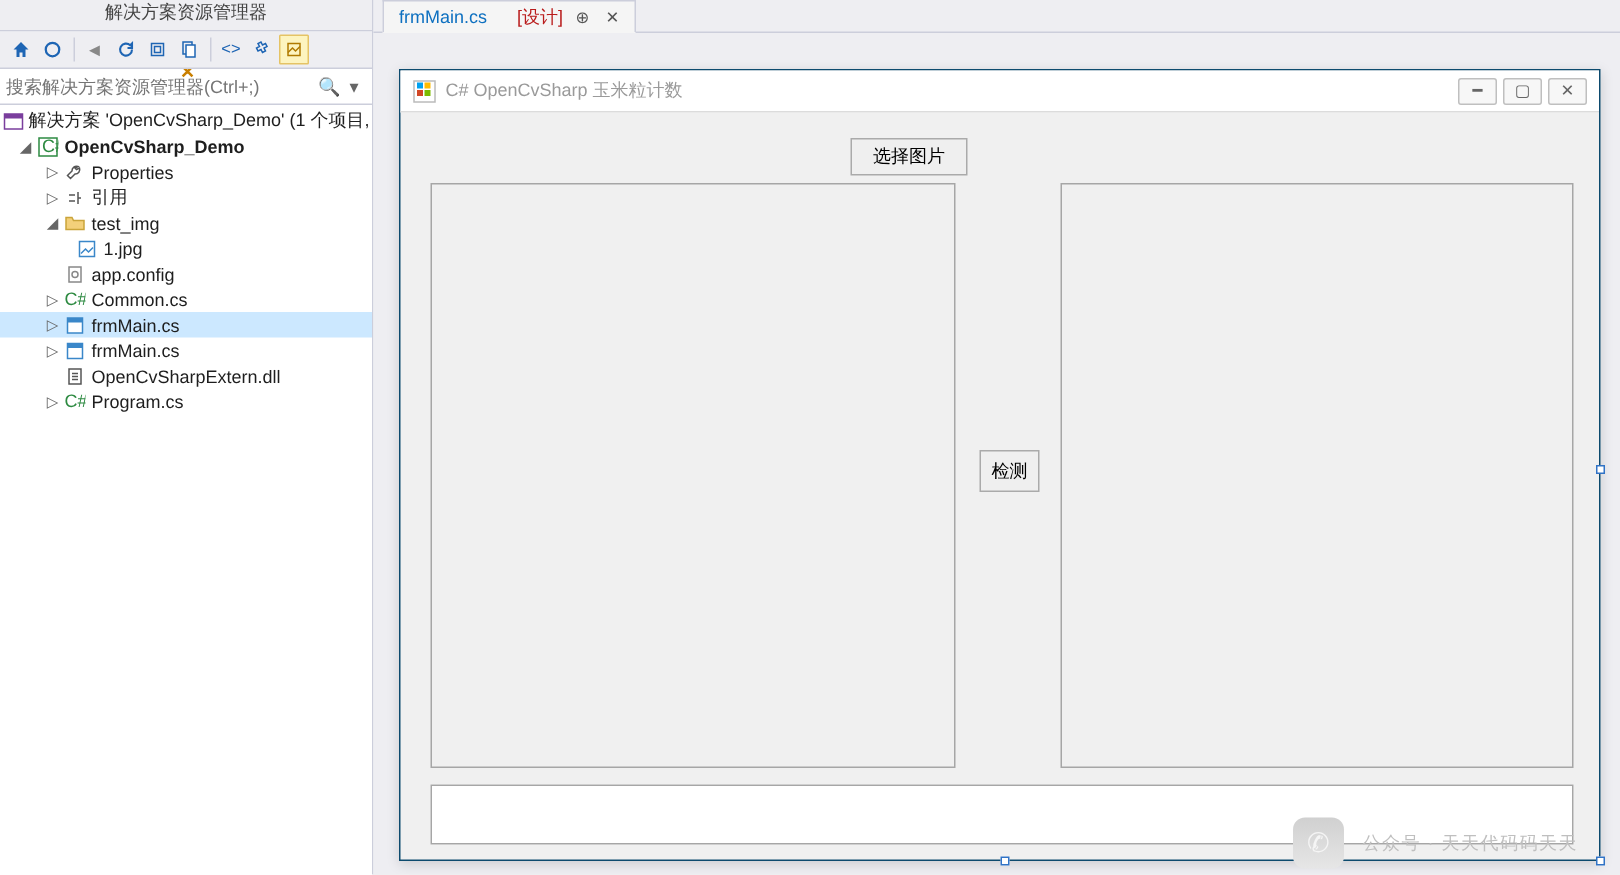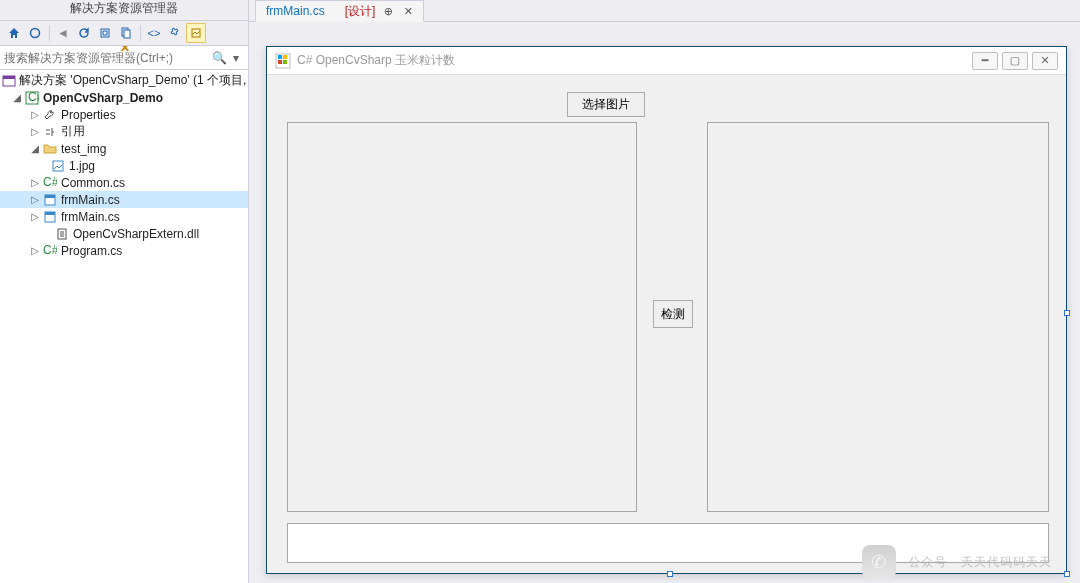--- a/index.html
+++ b/index.html
@@ -174,20 +174,30 @@
       <span class="exp"></span>
       <span class="icn">
           <svg width="12" height="12">
             <rect x="1" y="1" width="10" height="10" stroke="#3a87c9" fill="#fff"></rect>
             <path d="M2 9l3-3 2 2 3-3" stroke="#3a87c9" fill="none"></path>
           </svg>
         </span>
       <span class="lbl">1.jpg</span>
     </div>
     <div class="node" style="padding-left:28px;">
+      <span class="exp"></span>
+      <span class="icn">
+          <svg width="12" height="12">
+            <rect x="2" y="1" width="8" height="10" stroke="#888" fill="#fff"></rect>
+            <circle cx="6" cy="6" r="2" stroke="#888" fill="none"></circle>
+          </svg>
+        </span>
+      <span class="lbl">app.config</span>
+    </div>
+    <div class="node" style="padding-left:28px;">
       <span class="exp">▷</span>
       <span class="icn">
           <svg width="14" height="12">
             <text x="0" y="9" font-size="9" fill="#2d8a41">C#</text>
           </svg>
         </span>
       <span class="lbl">Common.cs</span>
     </div>
     <div class="node selected" style="padding-left:28px;">
       <span class="exp">▷</span>
@@ -202,21 +212,21 @@
     <div class="node" style="padding-left:28px;">
       <span class="exp">▷</span>
       <span class="icn">
           <svg width="12" height="12">
             <rect x="1" y="1" width="10" height="10" stroke="#3a87c9" fill="#fff"></rect>
             <rect x="1" y="1" width="10" height="3" fill="#3a87c9"></rect>
           </svg>
         </span>
       <span class="lbl">frmMain.cs</span>
     </div>
-    <div class="node" style="padding-left:40px;">
+    <div class="node" style="padding-left:28px;">
       <span class="exp"></span>
       <span class="icn">
           <svg width="12" height="12">
             <rect x="2" y="1" width="8" height="10" stroke="#555" fill="#fff"></rect>
             <path d="M4 4h4M4 6h4M4 8h4" stroke="#555"></path>
           </svg>
         </span>
       <span class="lbl">OpenCvSharpExtern.dll</span>
     </div>
     <div class="node" style="padding-left:28px;">

